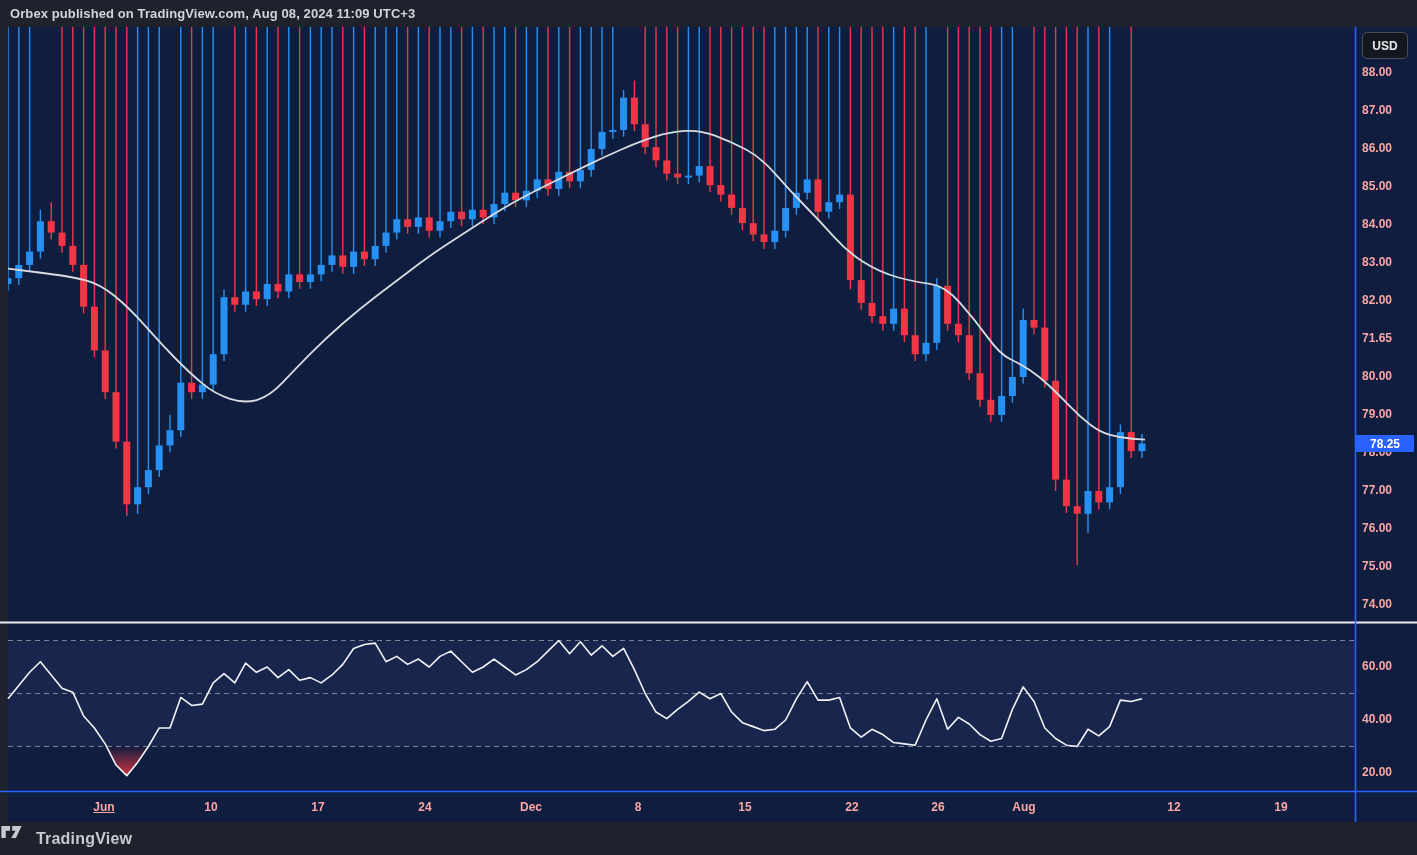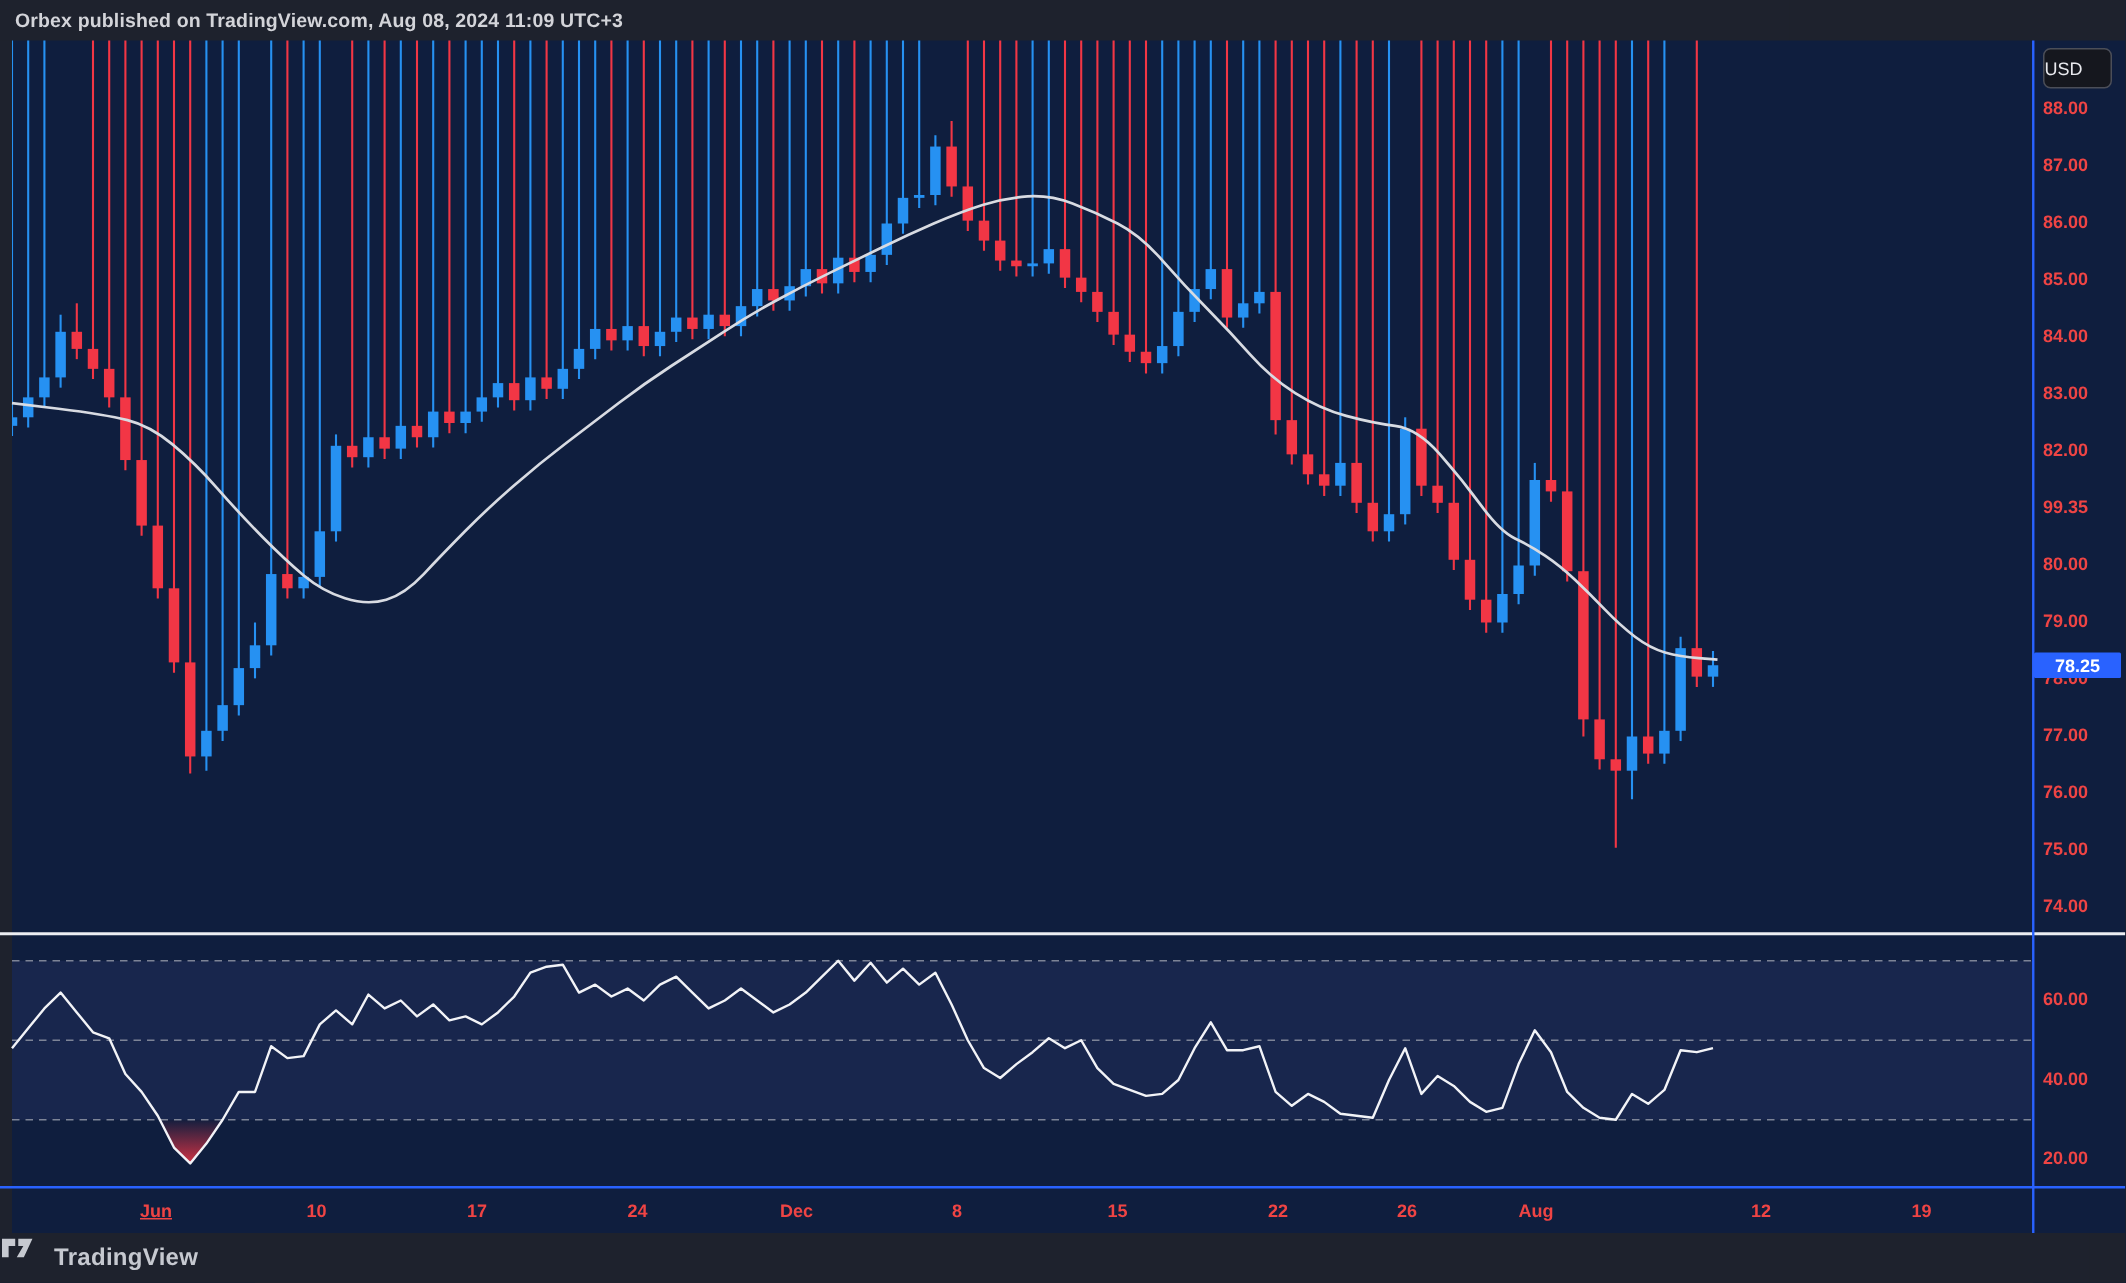--- a/index.html
+++ b/index.html
@@ -4,25 +4,25 @@
 <style>
   html,body{margin:0;padding:0;background:#1e222d;width:1417px;height:855px;overflow:hidden;
     font-family:"Liberation Sans",sans-serif;-webkit-font-smoothing:antialiased;}
   #stage{position:relative;width:1417px;height:855px;background:#1e222d;}
   #header{position:absolute;left:0;top:0;width:1193px;height:27px;background:#1e222d;
     display:flex;align-items:center;}
   #header .title{color:#d3d4d9;font-size:13px;font-weight:700;padding-left:10px;letter-spacing:.1px;}
   #chart-bg{position:absolute;left:8px;top:27px;width:1409px;height:795px;background:#0f1e3e;}
   #left-sliver{position:absolute;left:0;top:27px;width:8px;height:795px;background:#1e222d;}
   svg{position:absolute;left:0;top:0;pointer-events:none;}
-  #labels div{position:absolute;color:#ef4444;font-size:12px;font-weight:700;}
+  #labels div{position:absolute;color:#fca5a5;font-size:12px;font-weight:700;}
   .time-label{transform:translateX(-50%);}
   #usd-chip{position:absolute;left:1362px;top:32px;width:44px;height:25px;border:1px solid #4b4e58;
-    border-radius:5px;background:#15171e;color:#e8e9ee;font-size:12px;font-weight:400;
-    display:flex;align-items:center;justify-content:flex-start;cursor:pointer;}
+    border-radius:5px;background:#15171e;color:#e8e9ee;font-size:12px;font-weight:700;
+    display:flex;align-items:center;justify-content:center;cursor:pointer;}
   #price-chip{position:absolute;left:1356px;top:435px;width:58px;height:17px;background:#2962ff;
     color:#ffffff;font-size:12px;font-weight:700;display:flex;align-items:center;justify-content:center;
     border-radius:1px;}
   #footer{position:absolute;left:0;top:822px;width:1393px;height:33px;background:#1e222d;
     display:flex;align-items:center;}
   #footer .brand{color:#c6c9d0;font-size:16px;font-weight:700;margin-left:8px;letter-spacing:.2px;}
   #tv-logo{margin-left:28px;display:flex;align-items:center;}
 </style>
 </head>
 <body>
@@ -272,21 +272,21 @@
     </svg>
 
   <div id="labels">
       <div style="left: 1362px; top: 65px;">88.00</div>
       <div style="left: 1362px; top: 103px;">87.00</div>
       <div style="left: 1362px; top: 141px;">86.00</div>
       <div style="left: 1362px; top: 179px;">85.00</div>
       <div style="left: 1362px; top: 217px;">84.00</div>
       <div style="left: 1362px; top: 255px;">83.00</div>
       <div style="left: 1362px; top: 293px;">82.00</div>
-      <div style="left: 1362px; top: 331px;">99.35</div>
+      <div style="left: 1362px; top: 331px;">71.65</div>
       <div style="left: 1362px; top: 369px;">80.00</div>
       <div style="left: 1362px; top: 407px;">79.00</div>
       <div style="left: 1362px; top: 445px;">78.00</div>
       <div style="left: 1362px; top: 483px;">77.00</div>
       <div style="left: 1362px; top: 521px;">76.00</div>
       <div style="left: 1362px; top: 559px;">75.00</div>
       <div style="left: 1362px; top: 597px;">74.00</div>
       <div style="left: 1362px; top: 659px;">60.00</div>
       <div style="left: 1362px; top: 712px;">40.00</div>
       <div style="left: 1362px; top: 765px;">20.00</div>

